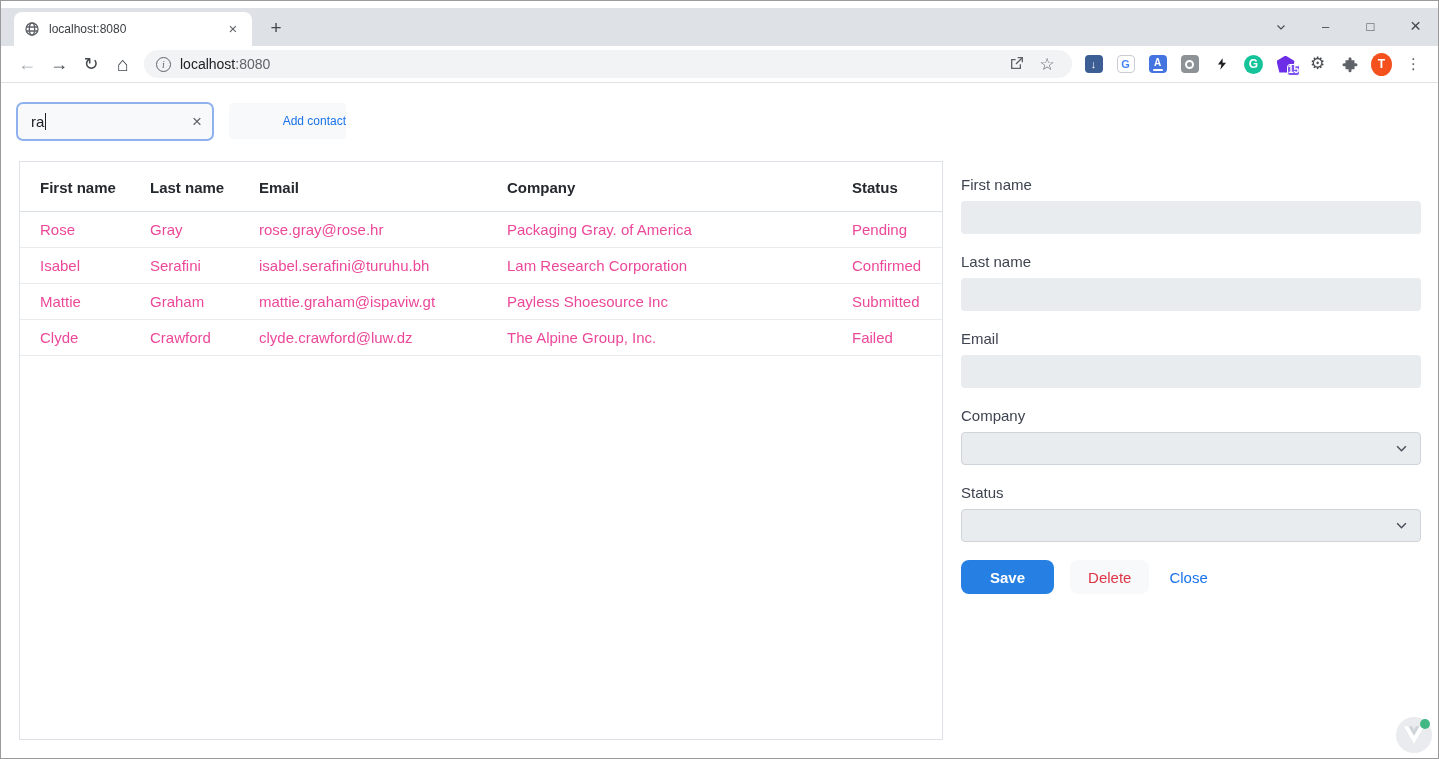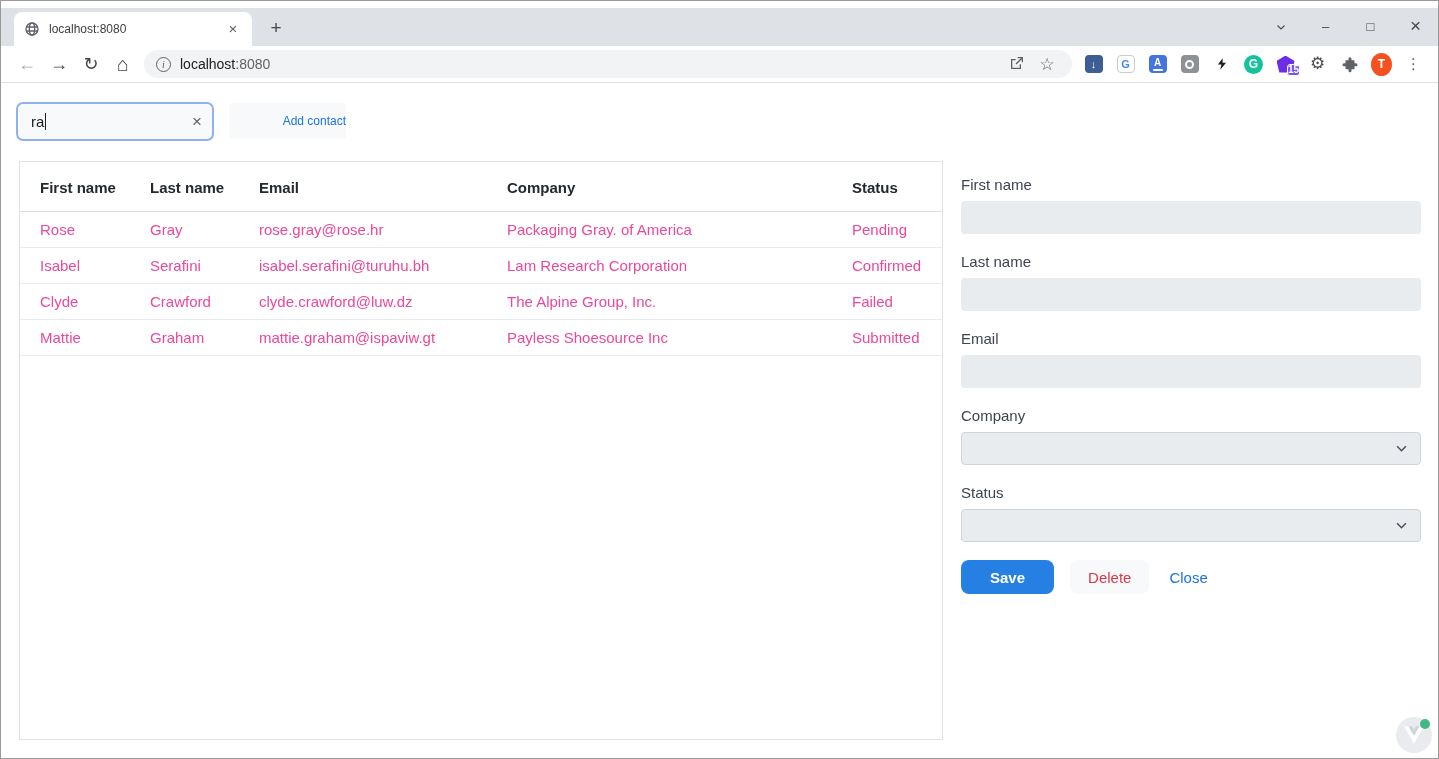--- a/index.html
+++ b/index.html
@@ -313,32 +313,32 @@
               <td>Pending</td>
             </tr>
             <tr>
               <td>Isabel</td>
               <td>Serafini</td>
               <td>isabel.serafini@turuhu.bh</td>
               <td>Lam Research Corporation</td>
               <td>Confirmed</td>
             </tr>
             <tr>
+              <td>Mattie</td>
+              <td>Graham</td>
+              <td>mattie.graham@ispaviw.gt</td>
+              <td>Payless Shoesource Inc</td>
+              <td>Submitted</td>
+            </tr>
+            <tr>
               <td>Clyde</td>
               <td>Crawford</td>
               <td>clyde.crawford@luw.dz</td>
               <td>The Alpine Group, Inc.</td>
               <td>Failed</td>
-            </tr>
-            <tr>
-              <td>Mattie</td>
-              <td>Graham</td>
-              <td>mattie.graham@ispaviw.gt</td>
-              <td>Payless Shoesource Inc</td>
-              <td>Submitted</td>
             </tr>
           </tbody>
       </table>
     </div>
 
     <div class="form-panel">
       <div class="fgroup">
         <label>First name</label>
         <input type="text" value="" style="">
       </div>

